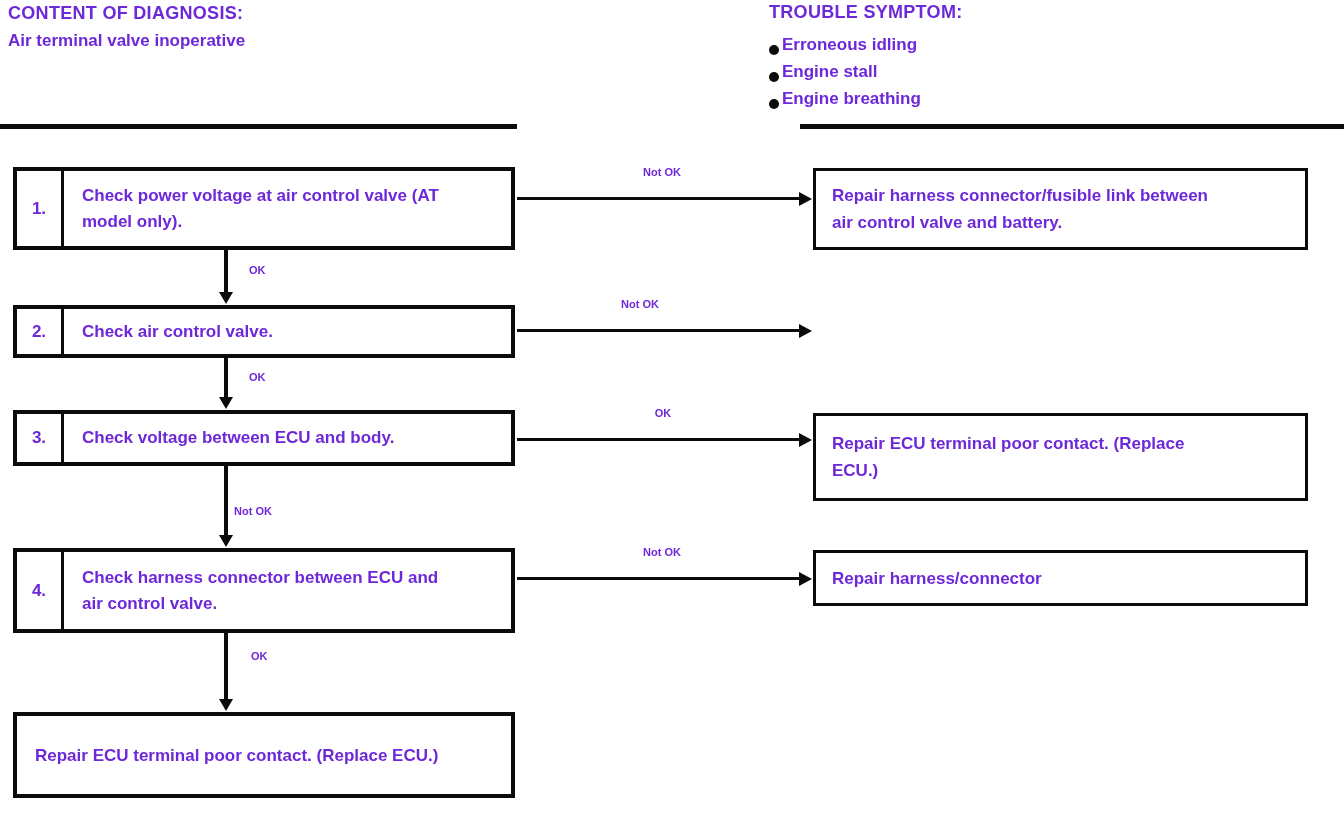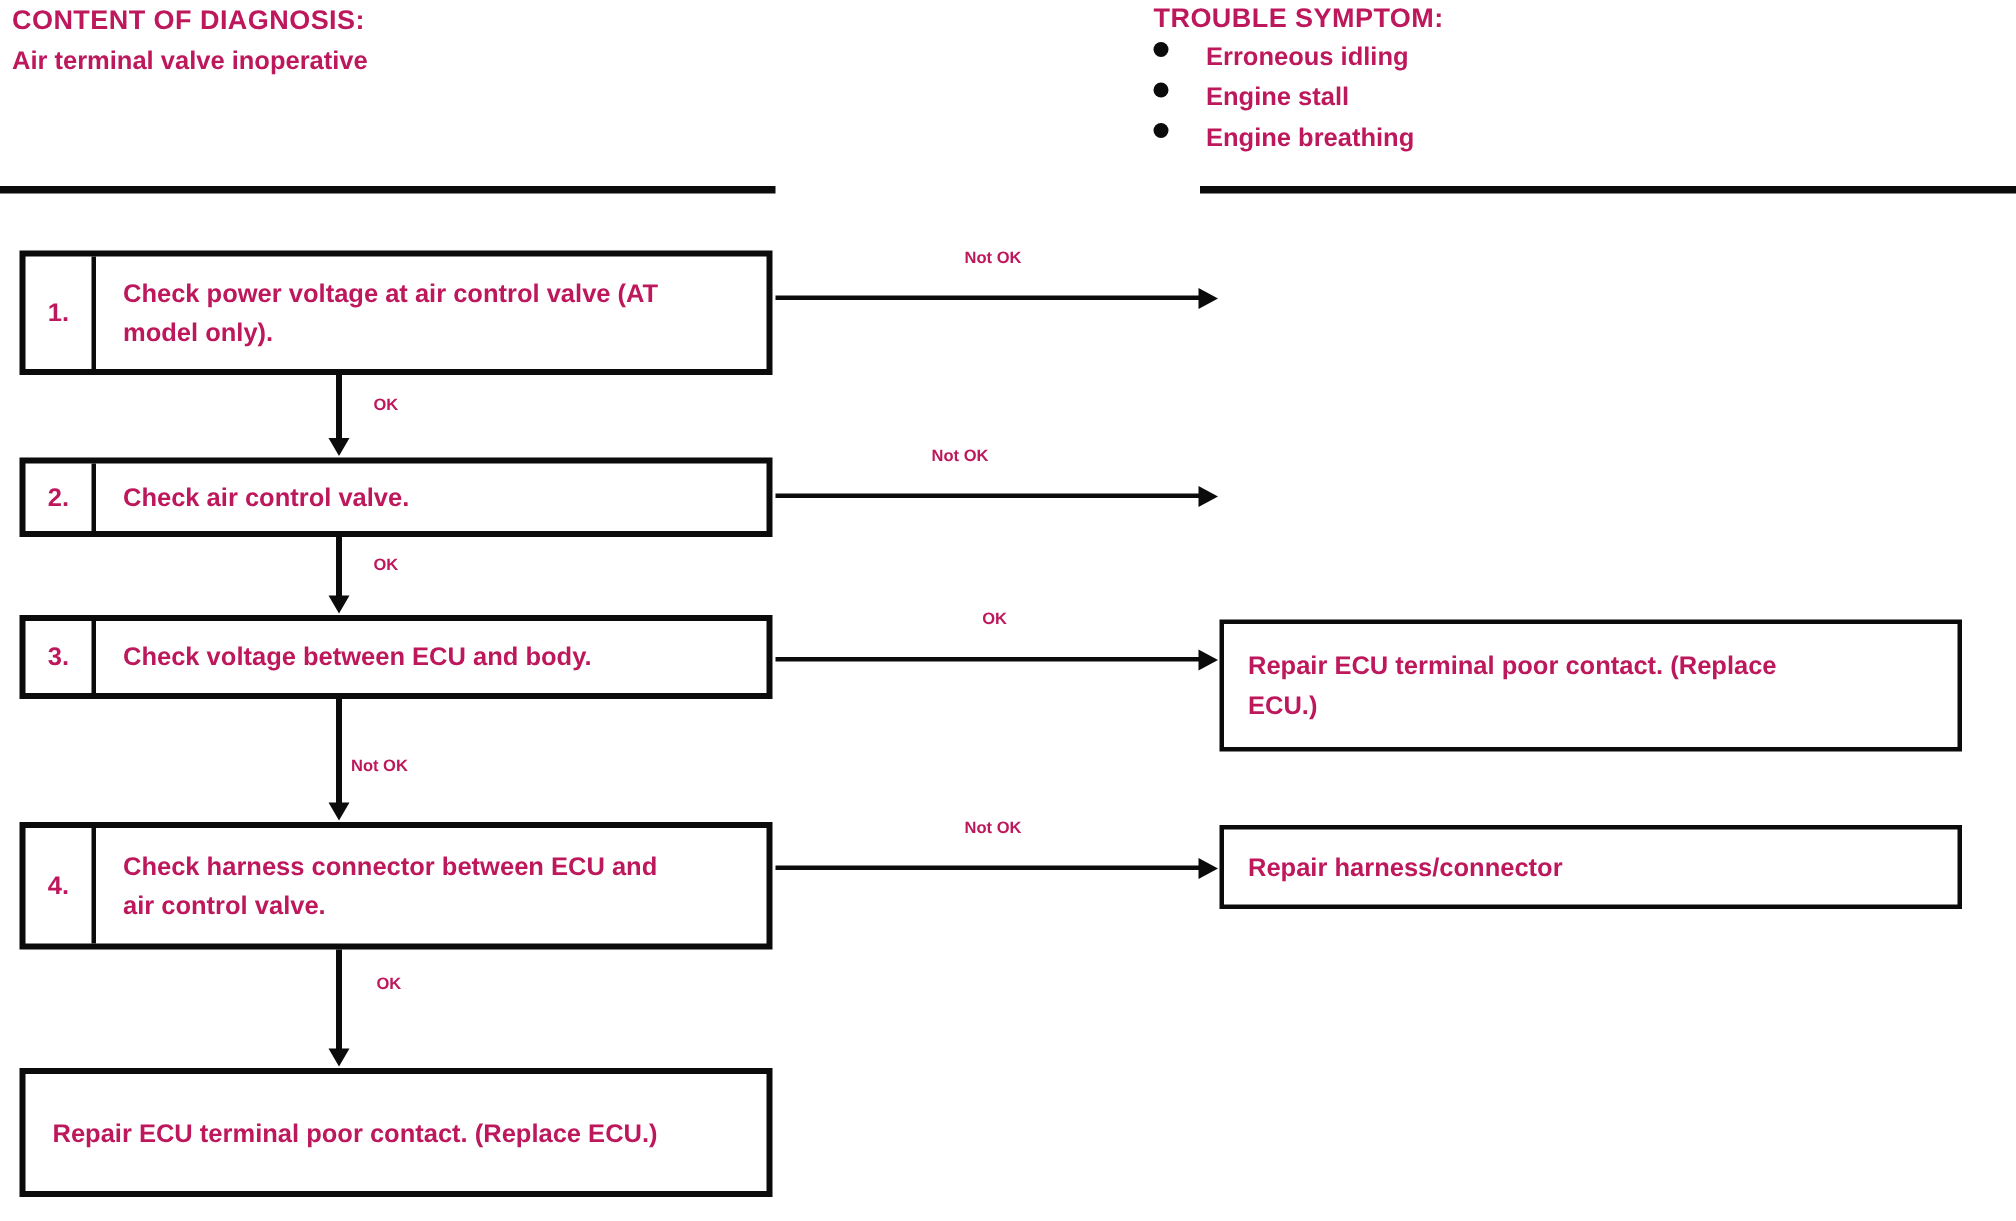--- a/index.html
+++ b/index.html
@@ -1,27 +1,27 @@
 <!DOCTYPE html>
 <html><head>
 <meta charset="utf-8">
 <style>
   * { margin:0; padding:0; box-sizing:border-box; }
   html,body { background:#ffffff; }
   .page {
     position:relative; width:1344px; height:814px;
-    background:#ffffff; color:#be185d; overflow:hidden;
+    background:#ffffff; color:#6d28d9; overflow:hidden;
     font-family:"Liberation Sans", sans-serif; font-weight:700;
   }
   .abs { position:absolute; }
 
   
   .hdr-title { font-size:18px; letter-spacing:.3px; }
   .hdr-sub   { font-size:17px; }
-  .symptom-row { display:flex; align-items:flex-start; gap:25px; height:27px; }
+  .symptom-row { display:flex; align-items:flex-end; gap:3px; height:27px; }
   .dot { width:10px; height:10px; border-radius:50%; background:#0b0b0b; flex:0 0 auto; }
   .symptom-text { font-size:17px; }
 
   
   .rule { height:5px; background:#0b0b0b; }
 
   
   .step-box {
     left:13px; width:502px; border:4px solid #0b0b0b; background:#fff;
     display:flex; align-items:stretch;
@@ -95,20 +95,21 @@
   <div class="abs rule" style="left:0; top:124px; width:517px;"></div>
   <div class="abs rule" style="left:800px; top:124px; width:544px;"></div>
 
   <div class="abs step-box" style="top:167px; height:83px;">
     <div class="step-num">1.</div>
     <div class="step-text">Check power voltage at air control valve (AT model only).</div>
   </div>
   <div class="abs hline" style="left:517px; top:197px; width:283px;"></div>
   <div class="abs arrow-right" style="left:799px; top:191.5px;"></div>
   <div class="abs lbl lbl-c" style="left:582px; top:166px;">Not OK</div>
+  <div class="abs result-box narrow" style="top:168px; height:82px;">Repair harness connector/fusible link between air control valve and battery.</div>
   <div class="abs vline" style="top:250px; height:43px;"></div>
   <div class="abs arrow-down" style="top:292px;"></div>
   <div class="abs lbl" style="left:249px; top:264px;">OK</div>
 
   <div class="abs step-box" style="top:305px; height:53px;">
     <div class="step-num">2.</div>
     <div class="step-text">Check air control valve.</div>
   </div>
   <div class="abs hline" style="left:517px; top:329px; width:283px;"></div>
   <div class="abs arrow-right" style="left:799px; top:323.5px;"></div>

